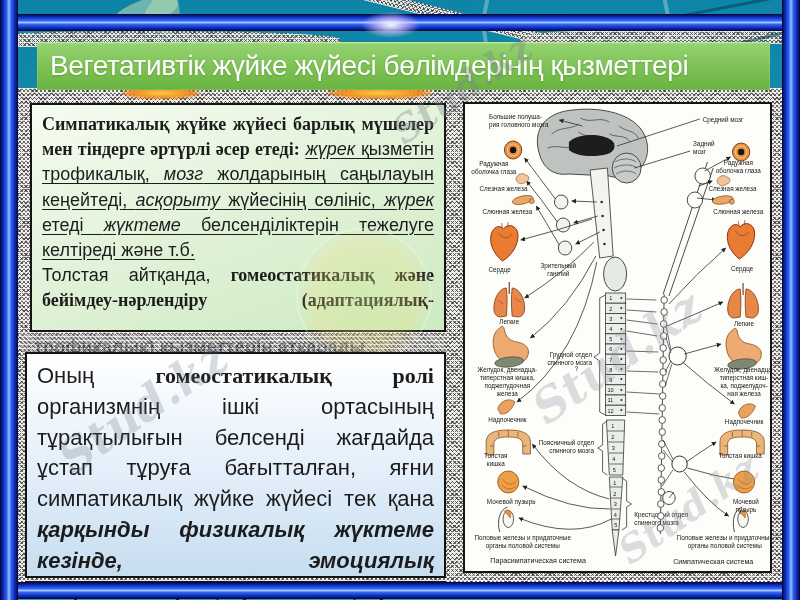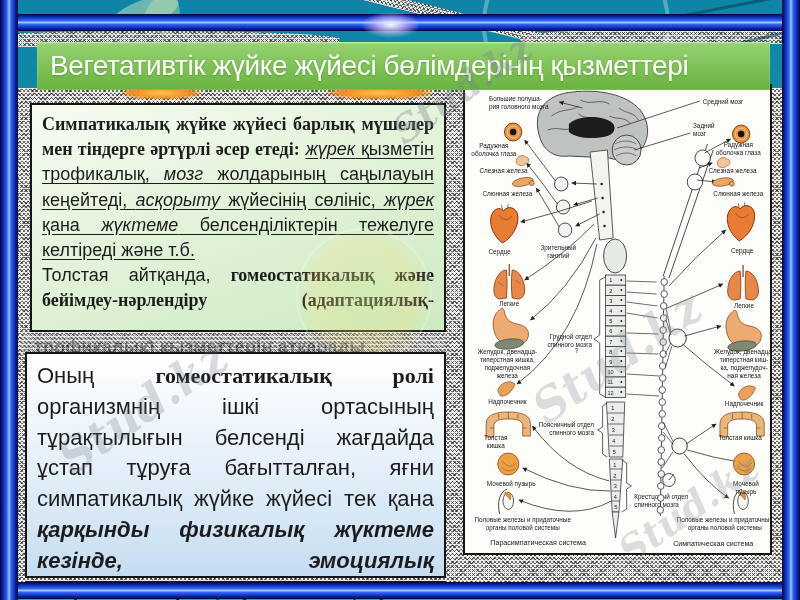--- a/index.html
+++ b/index.html
@@ -53,21 +53,21 @@
   .bi{font-weight:bold;font-style:italic;}
   .u-wrap{text-decoration:underline;text-underline-offset:3px;}
   .overflow-line{left:34px;top:337px;width:410px;z-index:4;font-weight:bold;font-size:18px;
     color:#15202c;letter-spacing:.2px;}
   .zz-overlay{left:20px;top:334px;width:426px;height:19px;z-index:5;opacity:.55;}
   .box2{left:25px;top:352px;width:421px;height:226px;padding:7px 10px 0 10px;box-sizing:border-box;z-index:6;
     background:linear-gradient(180deg,#ffffff 0%,#e2eef9 55%,#c6ddf0 100%);
     font-size:22px;line-height:1.40;}
   .box2::after{content:"";position:absolute;left:-2px;right:-2px;bottom:-7px;height:2px;background:#15152a;}
   
-  .diagram{left:463px;top:84px;width:309px;height:471px;border:2px solid #141414;box-sizing:border-box;
+  .diagram{left:463px;top:102px;width:309px;height:471px;border:2px solid #141414;box-sizing:border-box;
     background:#fdfdfa;z-index:3;}
   .diagram svg{display:block;}
   svg text{font-family:"Liberation Sans",sans-serif;font-size:6.6px;fill:#161616;}
   svg text.n{font-size:5.8px;}
   svg text.sys{font-size:7.4px;}
   
   .wm{color:rgba(120,125,138,.34);font-family:"DejaVu Serif",serif;font-style:italic;font-weight:bold;
     transform:rotate(-35deg);z-index:8;white-space:nowrap;}
   .wm1{left:382px;top:66px;font-size:38px;}
   .wm2{left:46px;top:380px;font-size:46px;color:rgba(95,110,125,.24);}
@@ -94,21 +94,21 @@
   <div class="abs backdrop zz"></div>
   <div class="abs flame flame1"></div>
   <div class="abs flame flame2"></div>
 
   <div class="abs title-bar">
     <div class="title-text">Вегетативтік жүйке жүйесі бөлімдерінің қызметтері</div>
   </div>
 
   <div class="abs tbox box1">
     <p><span class="b">Симпатикалық жүйке жүйесі барлық мүшелер мен тіндерге әртүрлі әсер етеді:</span>
-      <span class="u-wrap"><span class="i">жүрек</span><span> қызметін трофикалық, </span><span class="i">мозг</span><span> жолдарының саңылауын кеңейтеді, </span><span class="i">асқорыту</span><span> жүйесінің сөлініс, </span><span class="i">жүрек</span><span> қана </span><span class="i">жүктеме</span><span> белсенділіктерін тежелуге келтіреді және т.б.</span></span></p>
+      <span class="u-wrap"><span class="i">жүрек</span><span> қызметін трофикалық, </span><span class="i">мозг</span><span> жолдарының саңылауын кеңейтеді, </span><span class="i">асқорыту</span><span> жүйесінің сөлініс, </span><span class="i">жүрек</span><span> етеді </span><span class="i">жүктеме</span><span> белсенділіктерін тежелуге келтіреді және т.б.</span></span></p>
     <p class="p2"><span>Толстая айтқанда, </span><span class="b">гомеостатикалық және бейімдеу-нәрлендіру (адаптациялық-</span></p>
   </div>
 
   <div class="abs overflow-line">трофикалық) қызметтерін атқарады</div>
   <div class="abs zz zz-overlay"></div>
 
   <div class="abs tbox box2">
     <span>Оның </span><span class="b">гомеостатикалық ролі</span><span> организмнің ішкі ортасының тұрақтылығын белсенді жағдайда ұстап тұруға бағытталған, яғни симпатикалық жүйке жүйесі тек қана </span><span class="bi">қарқынды физикалық жүктеме кезінде, эмоциялық әсерленістерде, күйзелісте, күшті ауырсынуға келтіретін әсерлерде, қан аққанда және т.б. жағдайларда іске қосылады</span><span>.</span>
   </div>
 

